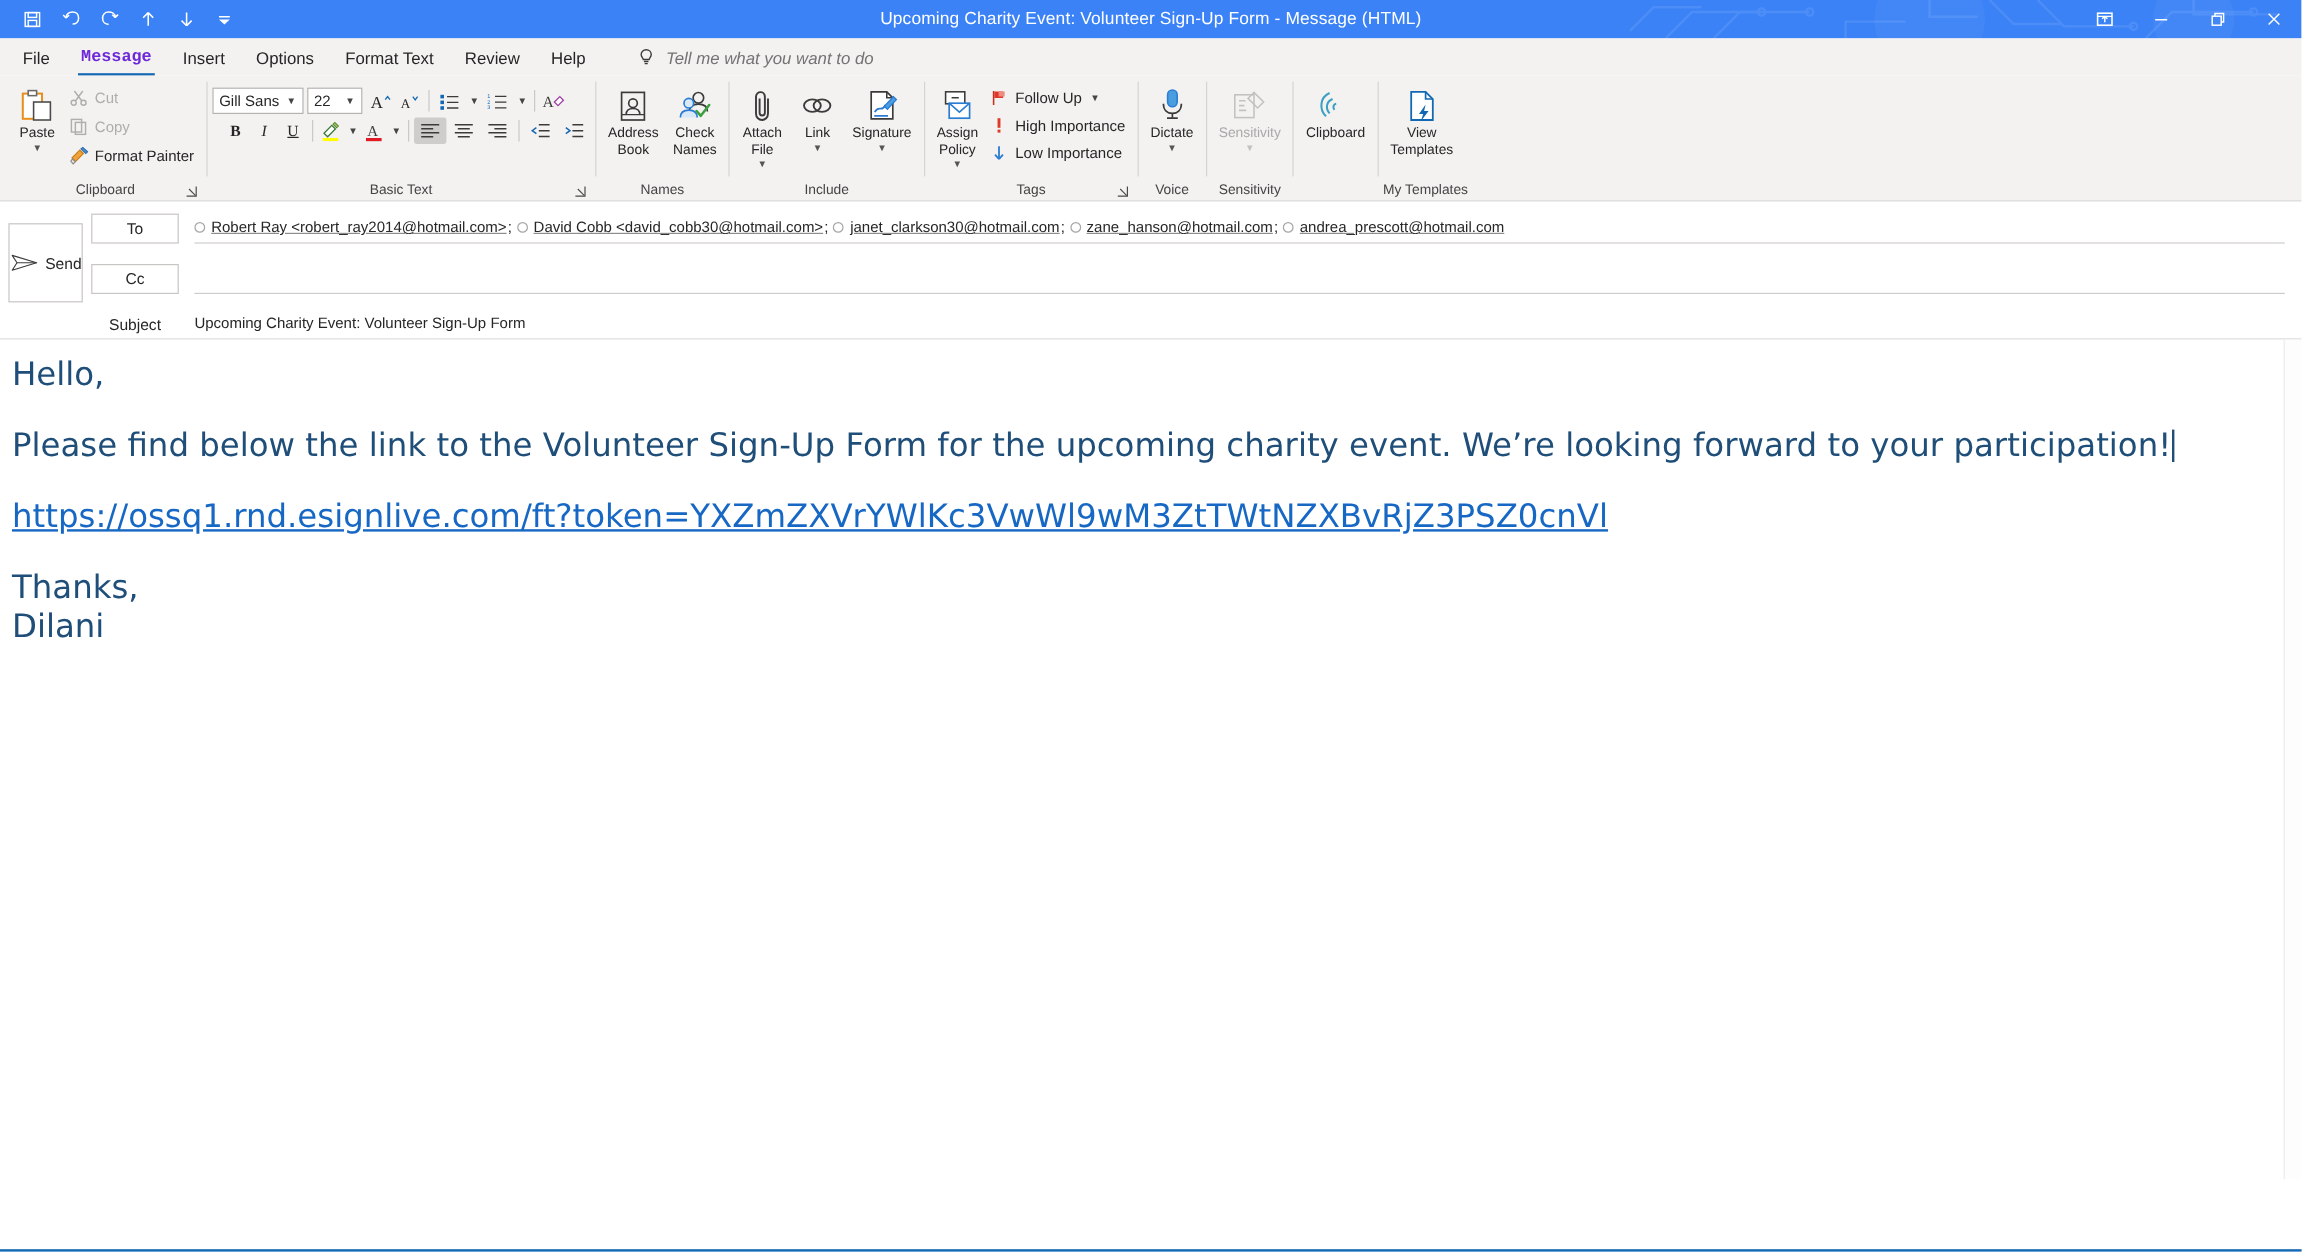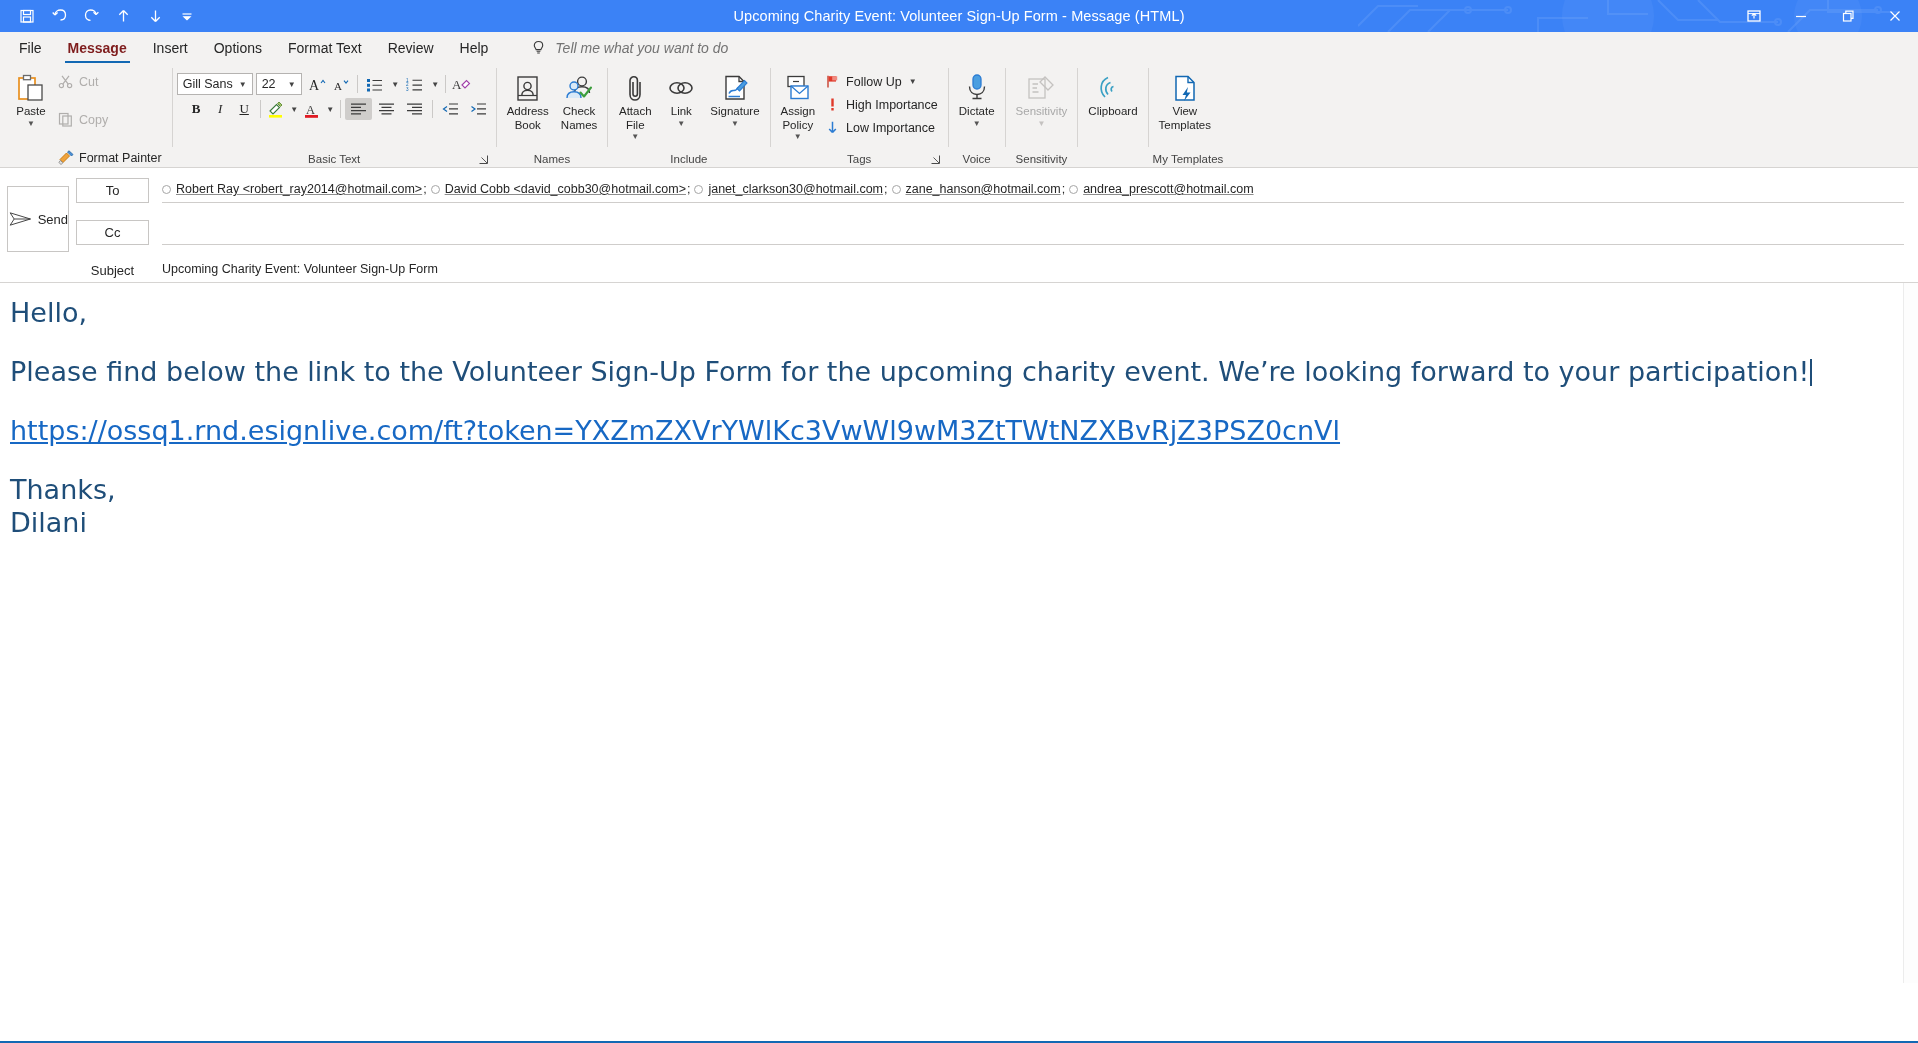--- a/index.html
+++ b/index.html
@@ -40,21 +40,21 @@
 
   
   .tabbar {
     height: 31px; background: #f3f2f1; display: flex; align-items: stretch;
     padding-left: 6px; position: relative;
   }
   .tab {
     padding: 0 13px; display: flex; align-items: center; font-size: 14px;
     color: #262626; cursor: pointer; position: relative; white-space: nowrap;
   }
-  .tab.active { color: #7f1d1d; font-weight: 600; }
+  .tab.active { color: #6d28d9; font-weight: 600; font-family: Liberation Mono, monospace; }
   .tab.active::after {
     content: ""; position: absolute; left: 10px; right: 10px; bottom: 0;
     height: 2.5px; background: #1268b3;
   }
   .tellme {
     display: flex; align-items: center; gap: 9px; margin-left: 30px;
     font-size: 14px; color: #737373; font-style: italic; cursor: text;
   }
   .tellme svg { display:block; }
 
@@ -309,21 +309,21 @@
           <svg width="31" height="31" viewBox="0 0 31 31" fill="none">
             <rect x="3" y="5" width="16" height="21" fill="#fff" stroke="#e8901f" stroke-width="1.7"></rect>
             <rect x="7.5" y="2.5" width="7" height="4.2" fill="#fff" stroke="#6b6b6b" stroke-width="1.3"></rect>
             <rect x="12" y="12" width="14" height="15" fill="#fff" stroke="#4a4a4a" stroke-width="1.3"></rect>
           </svg>
         </div>
         <div class="lbl">Paste</div>
         <div class="caret">▼</div>
       </div>
 
-      <div style="display:flex;flex-direction:column;gap:17px;padding-top:4px;">
+      <div style="display:flex;flex-direction:column;gap:3px;padding-top:4px;">
         <div class="smallbtn disabled">
           <span class="si">
             <svg width="15" height="15" viewBox="0 0 15 15" fill="none" stroke="#b0aeac" stroke-width="1.2">
               <circle cx="3.4" cy="11.6" r="2.1"></circle>
                 <circle cx="11.6" cy="11.6" r="2.1"></circle>
               <path d="M4.8 10.2 L11 1.8 M10.2 10.2 L4 1.8"></path>
             </svg>
           </span>
           <span>Cut</span>
         </div>

